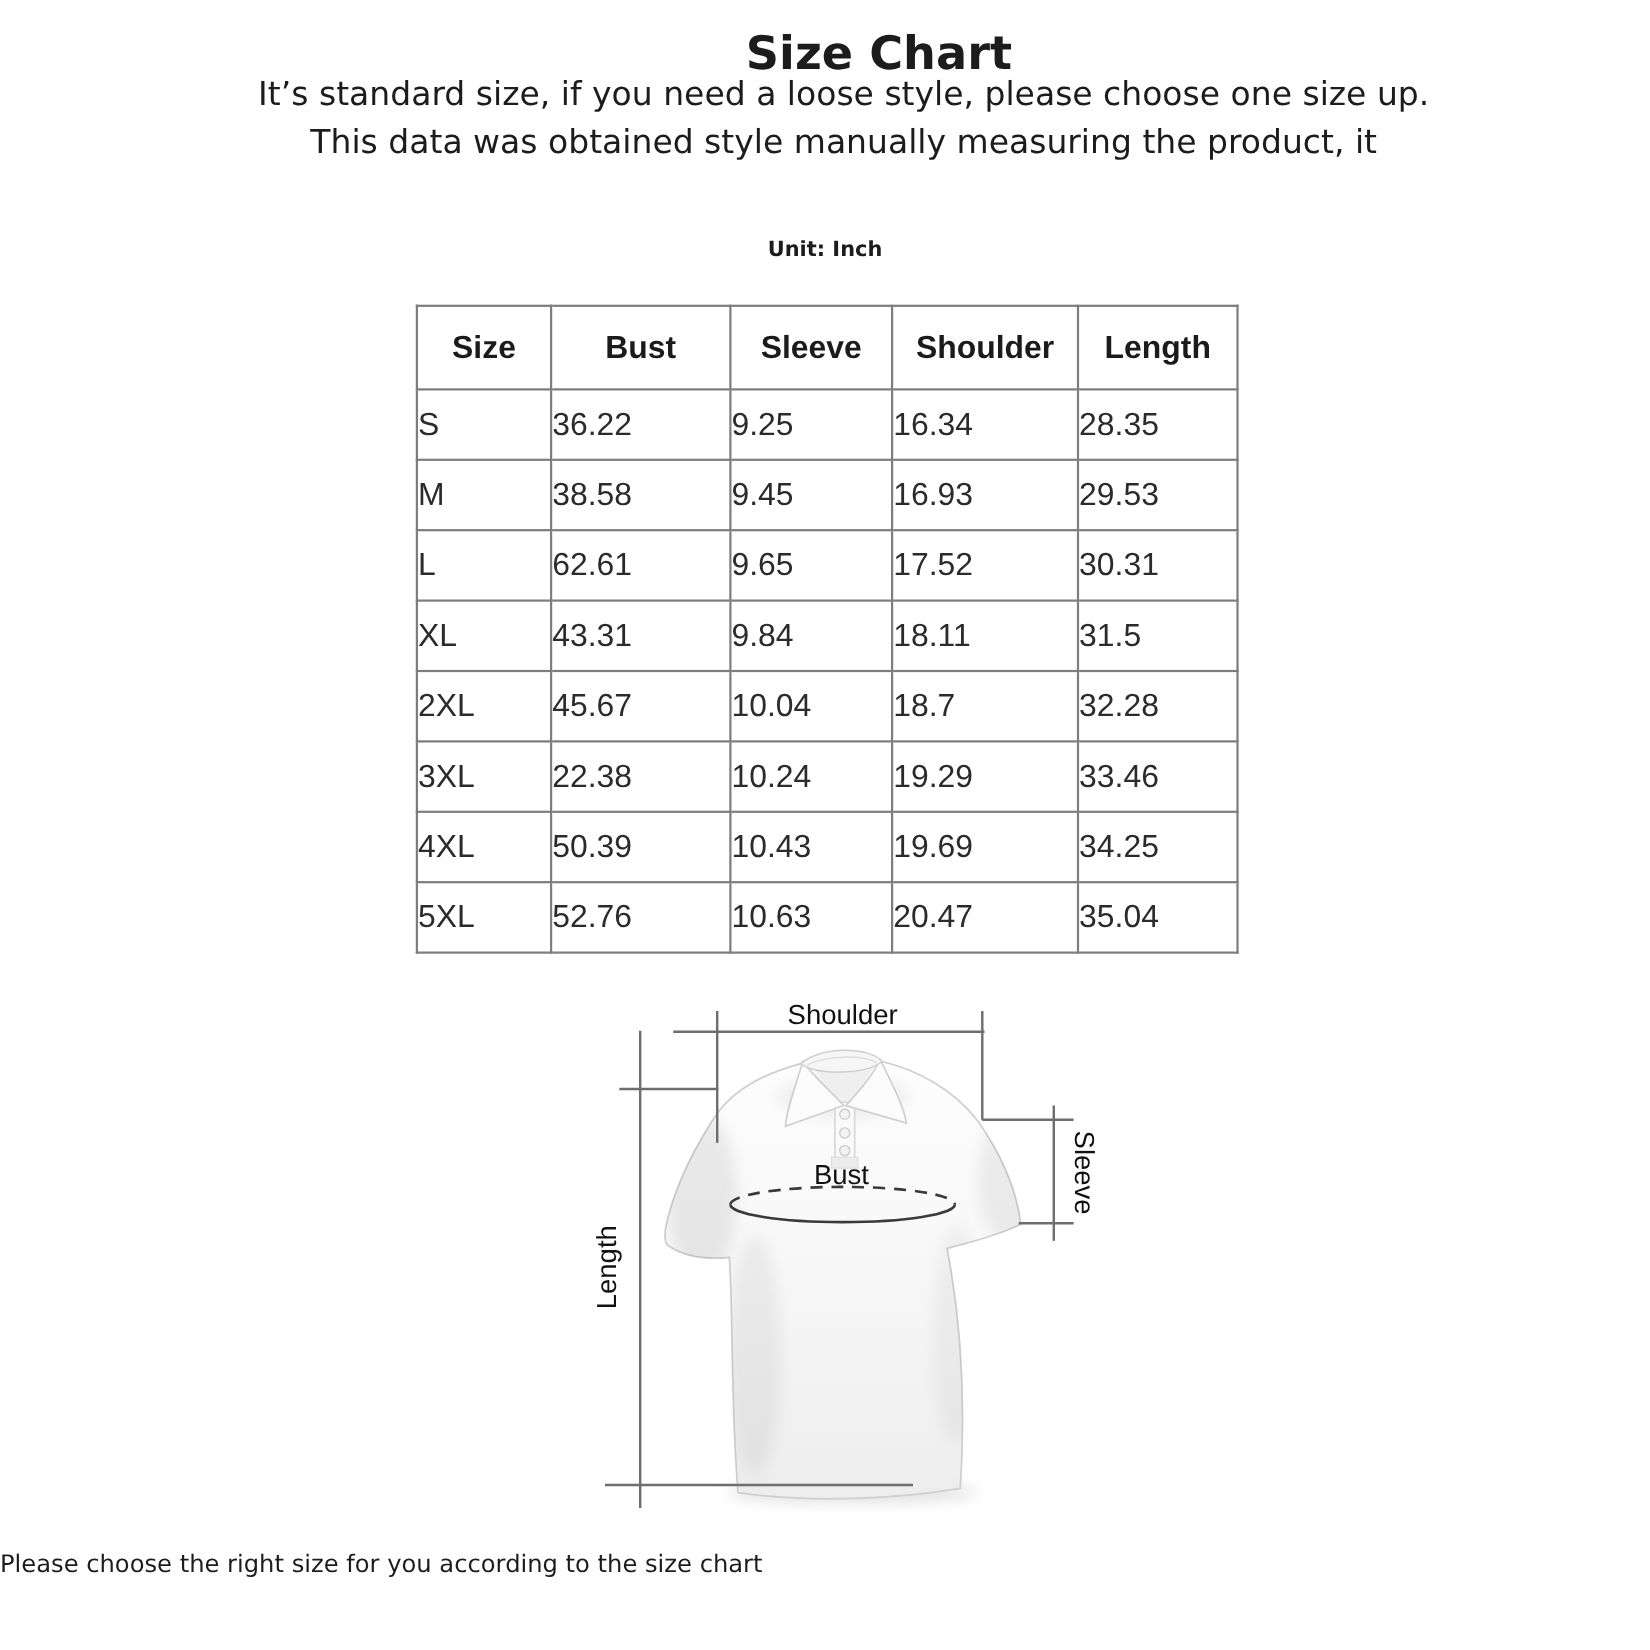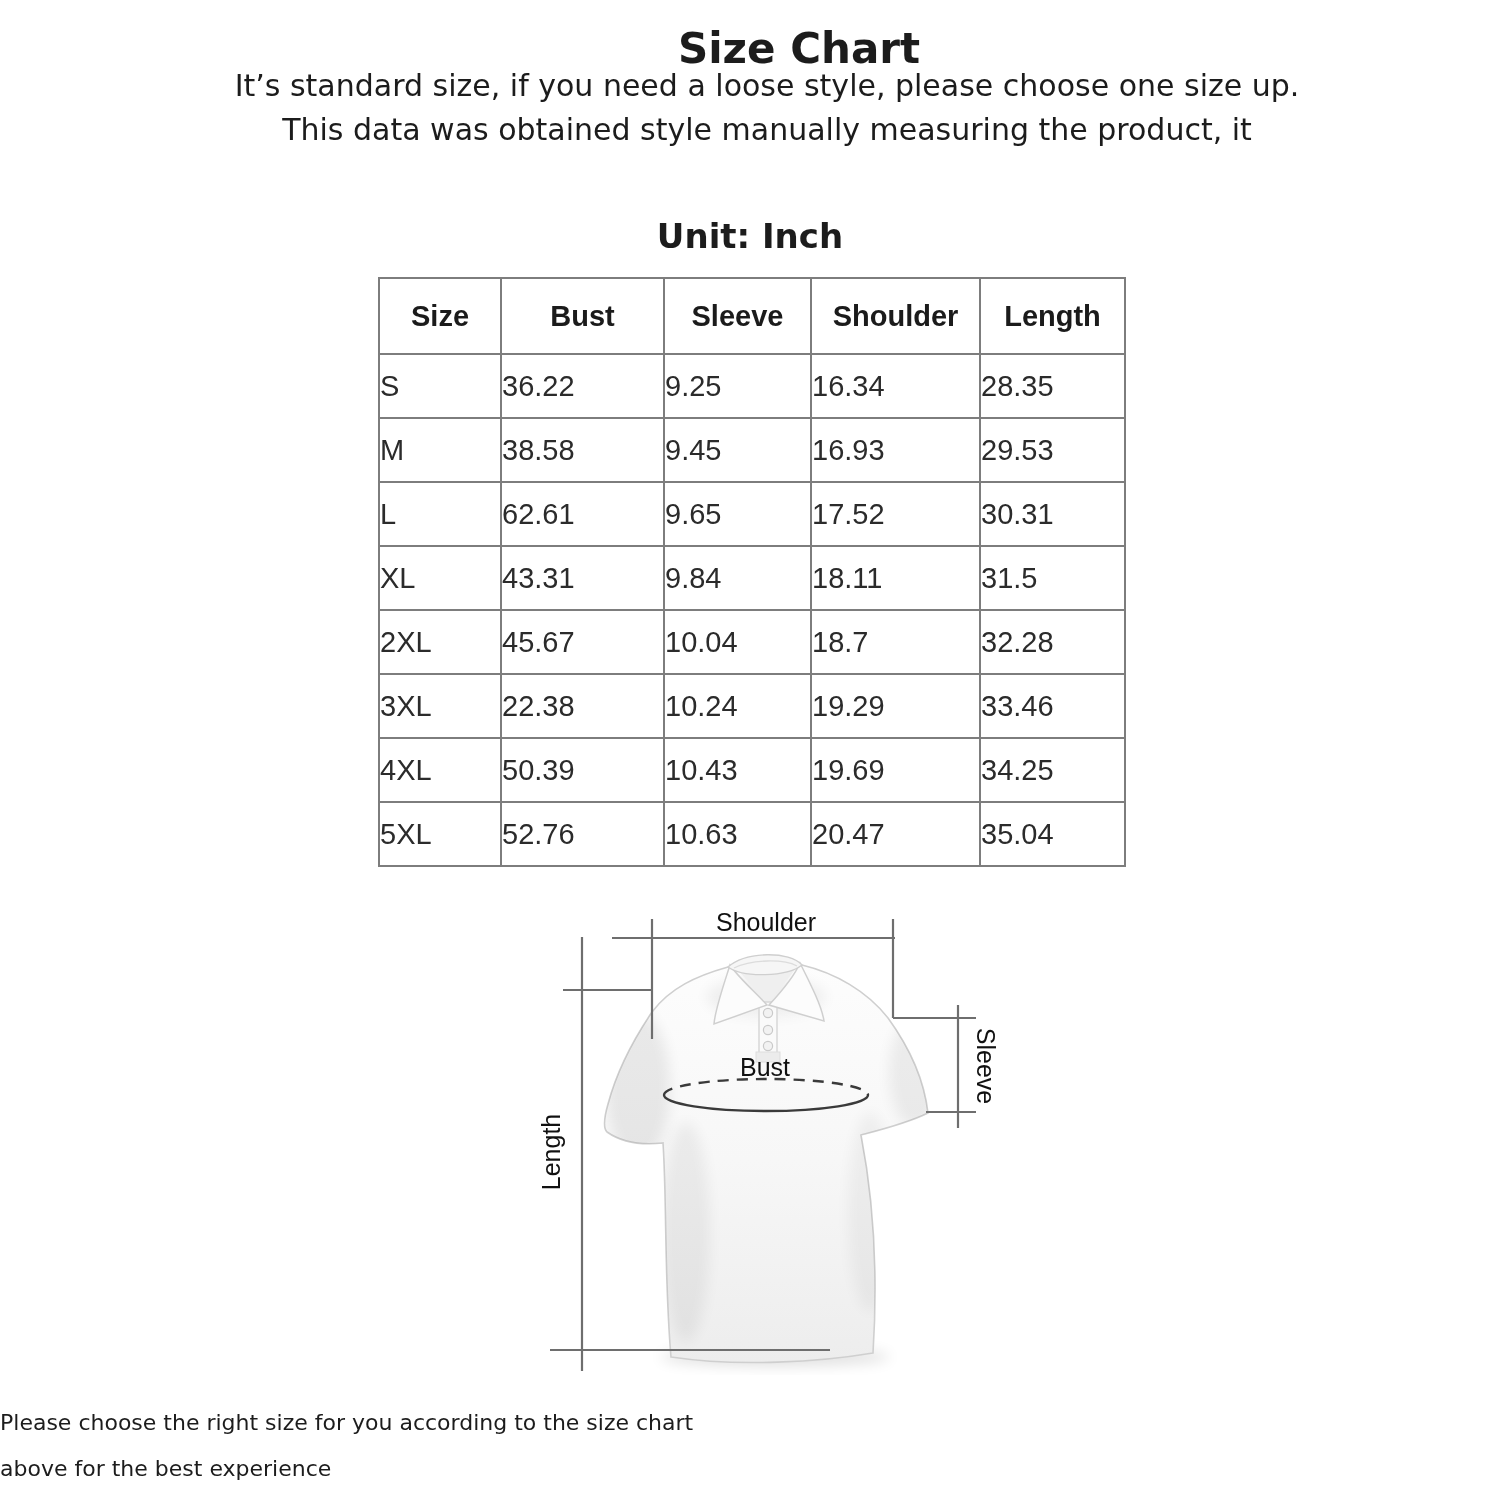--- a/index.html
+++ b/index.html
@@ -11,21 +11,21 @@
   .title {
     position:absolute; top:8px; left:0; width:100%; margin:16px;
     text-align:center; font-size:42px; font-weight:700;padding-left:33px;
   }
   .subtitle {
     position:absolute; top:64px; left:0; width:100%;
     text-align:center; font-size:30px; line-height:44px; font-weight:400;margin-left:17px;
   }
   .unit {
     position:absolute; top:216px; left:0; width:100%;
-    text-align:center; font-size:34px; font-weight:700;
+    text-align:center; font-size:19px; font-weight:700;
   }
   table.size-table {
     position:absolute; left:378px; top:277px; width:746px;
     border-collapse:collapse; table-layout:fixed;
     font-family:"Liberation Sans", sans-serif; font-size:29px;
     color:#2b2b2b;
   }
   .size-table th, .size-table td {
     border:2px solid var(--border-color,#7d7d7d);
     vertical-align:middle; padding:0;
@@ -211,16 +211,15 @@
     </g>
 
     <text x="226" y="29" text-anchor="middle">Shoulder</text>
     <text x="225" y="174" text-anchor="middle">Bust</text>
     <text transform="translate(437,164) rotate(90)" text-anchor="middle">Sleeve</text>
     <text transform="translate(20,250) rotate(-90)" text-anchor="middle">Length</text>
   </svg>
 
   <div class="footer">
     <div>Please choose the right size for you according to the size chart</div>
-    <div>above for the best experience</div>
   </div>
 
 </div>
 
 </body></html>

